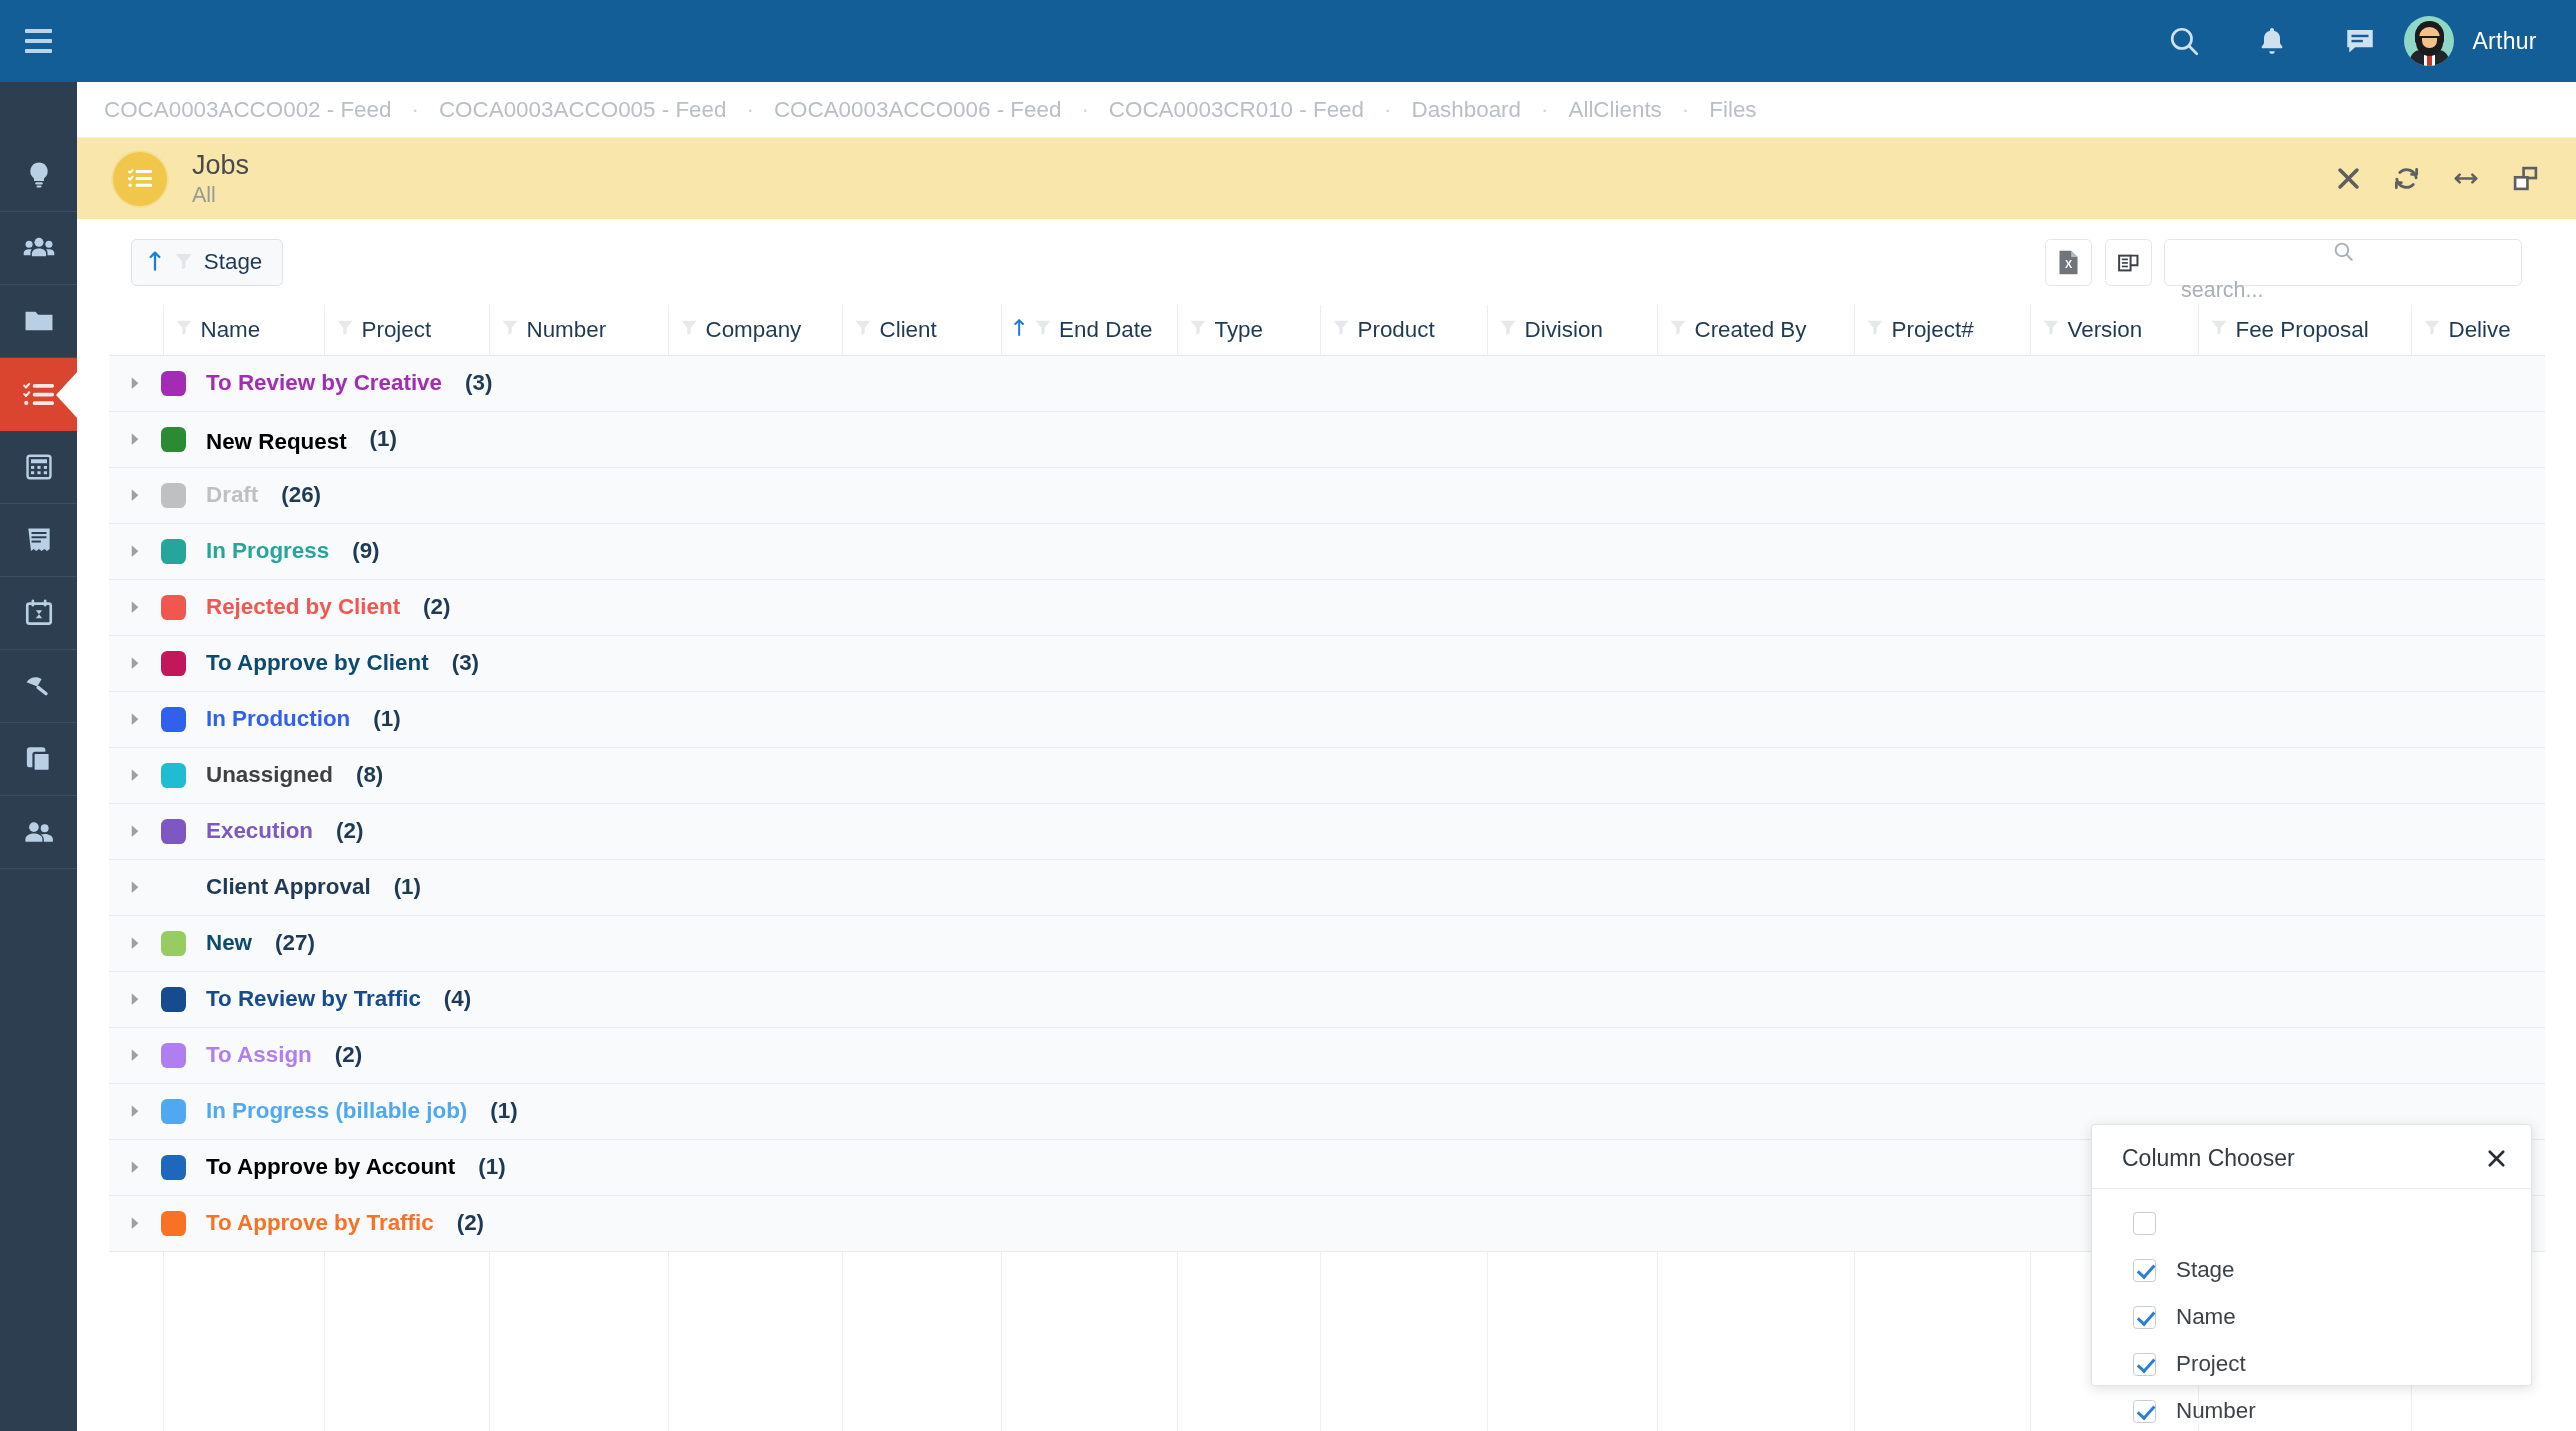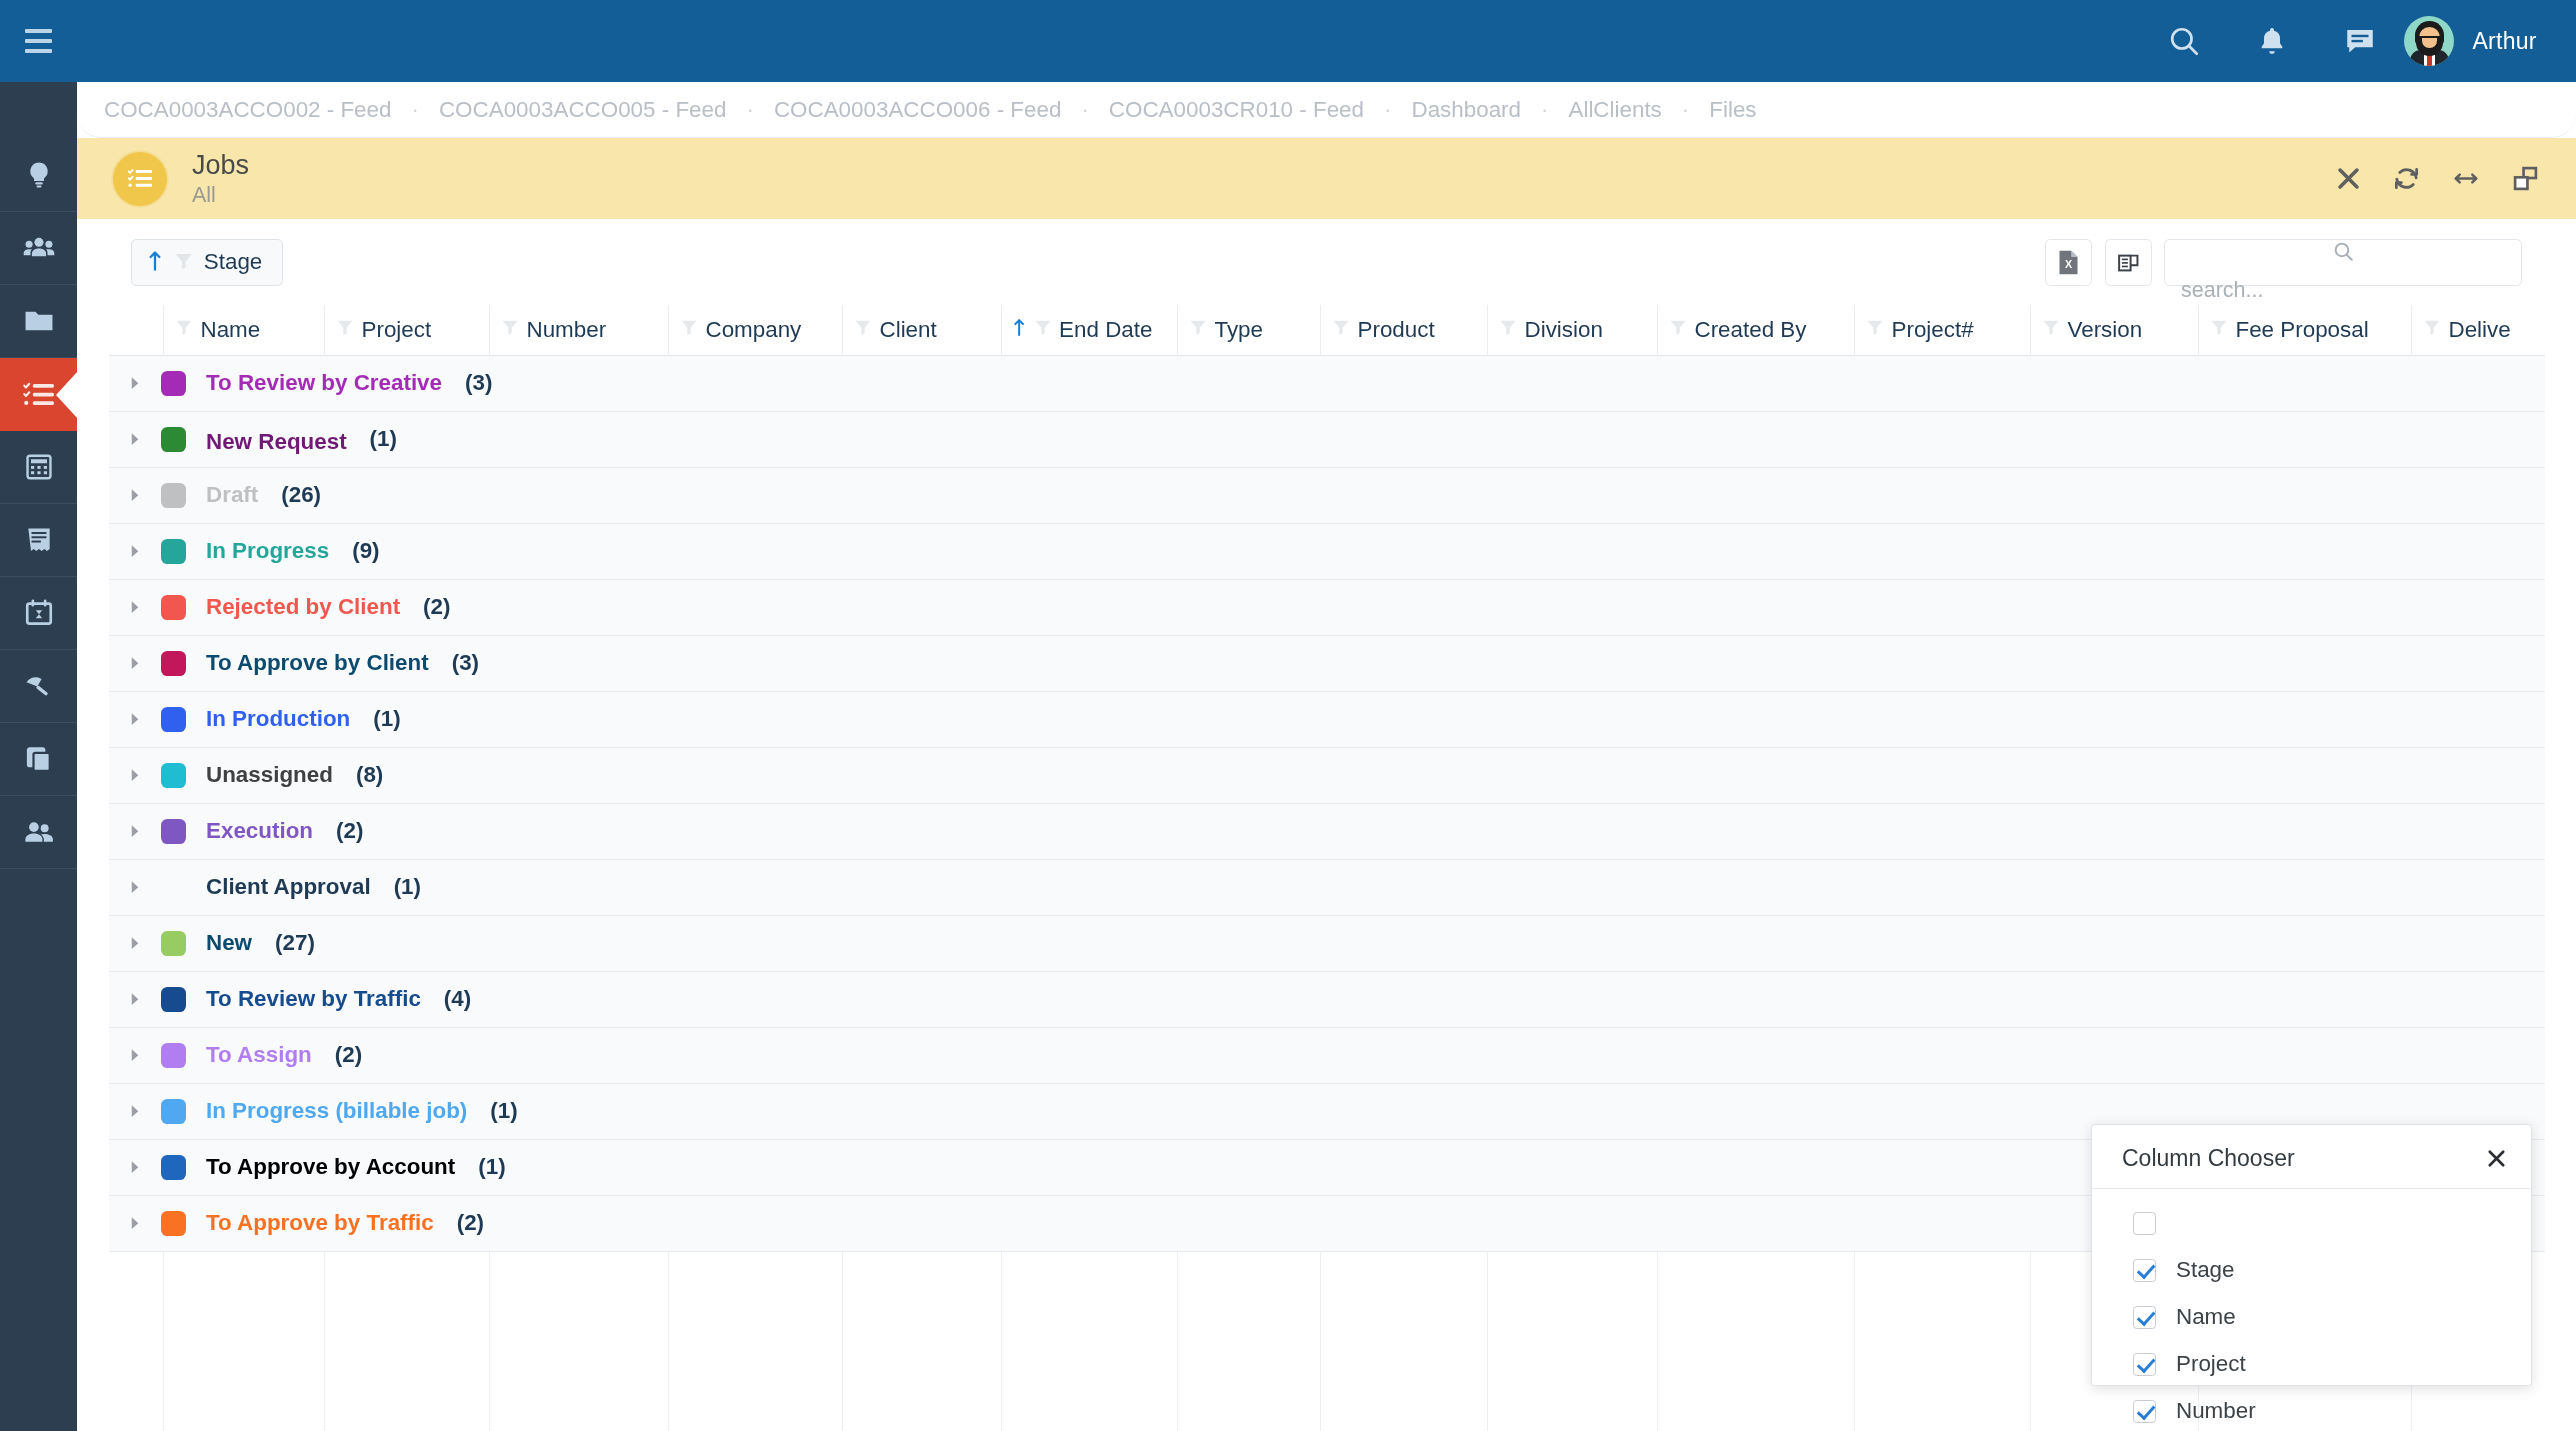--- a/index.html
+++ b/index.html
@@ -113,21 +113,20 @@
   }
 
   
   .breadcrumb {
     position: absolute; top: 82px; left: 77px;
     width: 2499px; height: 56px;
     background: #ffffff;
     display: flex; align-items: center;
     padding-left: 27px;
     border-bottom: 0.9px solid #eceef0;
-    border-radius: 24px;
   }
   .crumb {
     color: #b9bfc6; font-size: 22.4px; white-space: nowrap;
     cursor: pointer;
   }
   .crumb-dot {
     color: #cfd4d9; font-size: 22.4px; margin: 0 20px;
     user-select: none;
   }
 
@@ -718,21 +717,21 @@
             </tr>
             <tr class="group-row">
               <td colspan="15">
                 <div class="grp-cell">
                   <span class="grp-arrow">
                     <svg width="12.5" height="14.3" viewBox="0 0 10 14" fill="#9aa0a6">
                       <path d="M1.6 1.2L8 7l-6.4 5.8z"></path>
                     </svg>
                   </span>
                   <span class="grp-swatch" style="background: rgb(43, 138, 51);"></span>
-                  <span class="grp-label" style="color: #701a75; margin-top: 6px;">New Request</span>
+                  <span class="grp-label" style="color: #000000; margin-top: 6px;">New Request</span>
                   <span class="grp-count">(1)</span>
                 </div>
               </td>
             </tr>
             <tr class="group-row">
               <td colspan="15">
                 <div class="grp-cell">
                   <span class="grp-arrow">
                     <svg width="12.5" height="14.3" viewBox="0 0 10 14" fill="#9aa0a6">
                       <path d="M1.6 1.2L8 7l-6.4 5.8z"></path>

